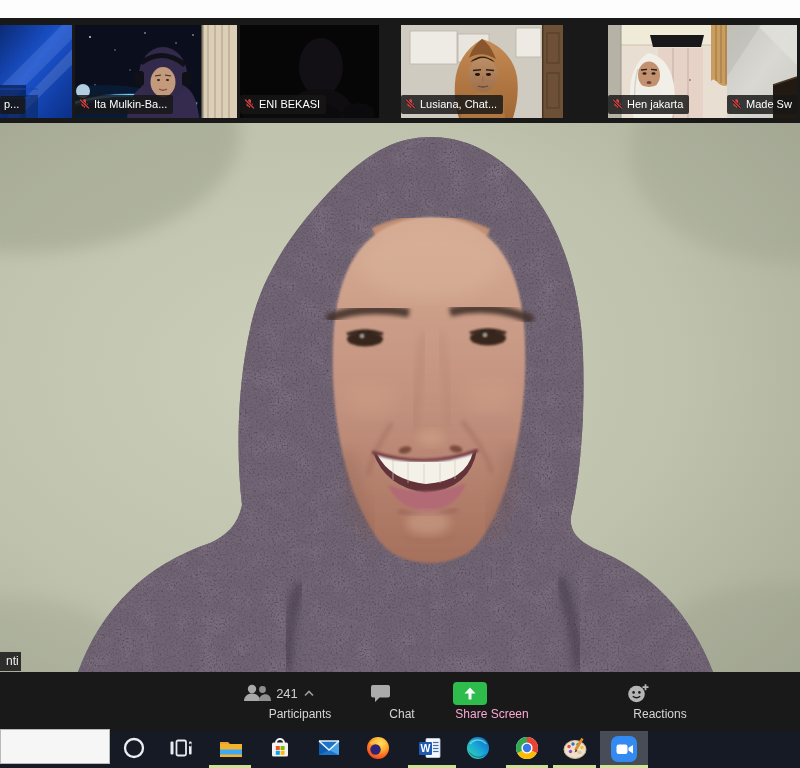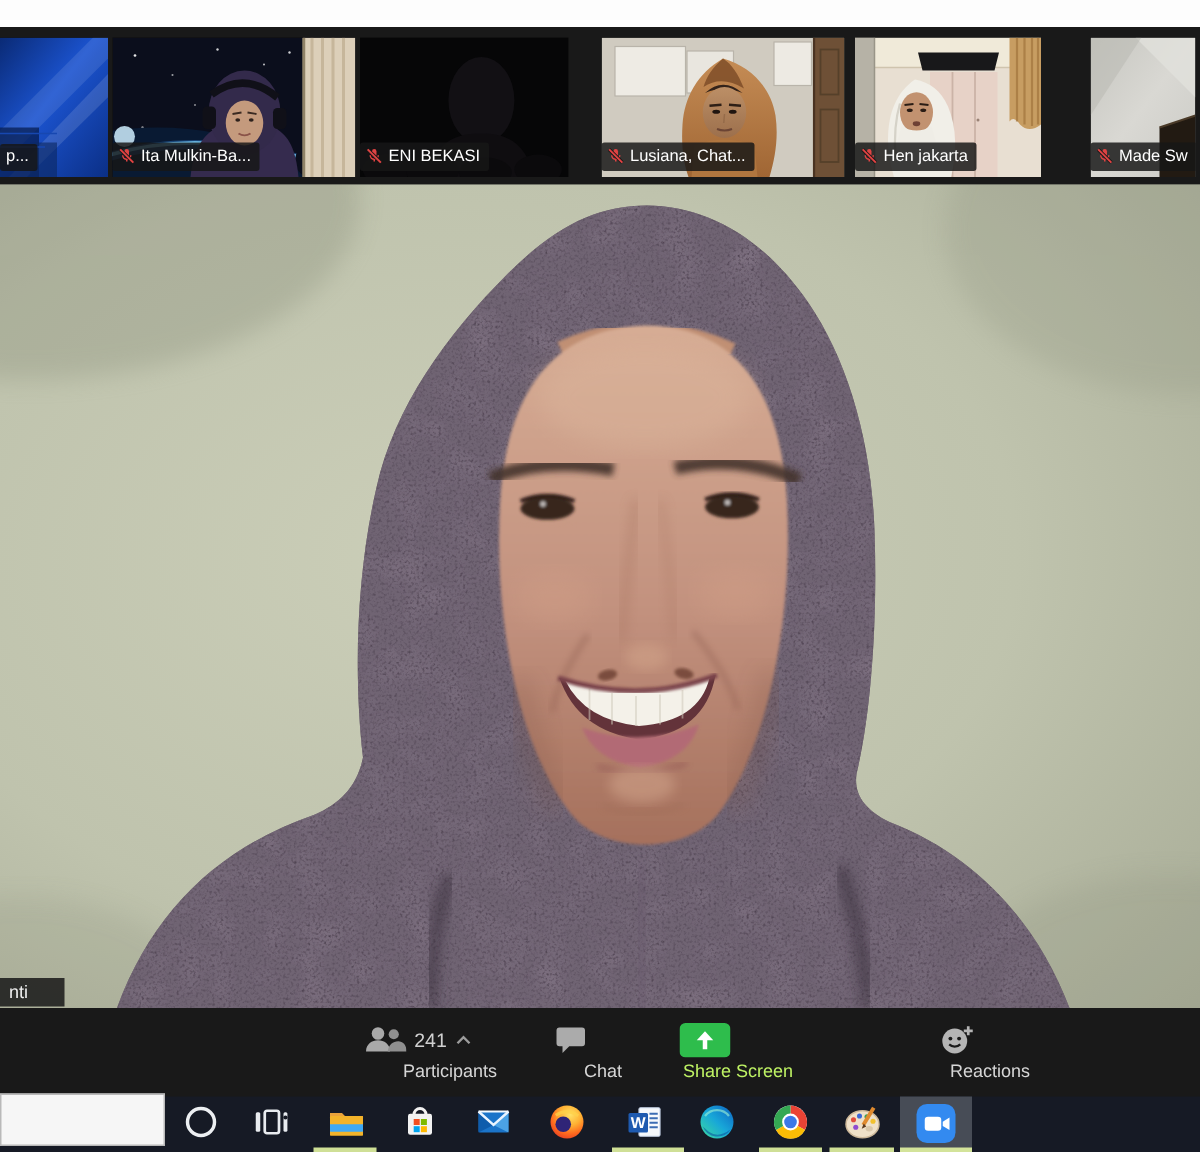--- a/index.html
+++ b/index.html
@@ -12,29 +12,29 @@
   .thumb{position:absolute;top:7px;height:93px;overflow:hidden;background:#111;}
   .thumb svg.art{position:absolute;left:0;top:0;width:100%;height:100%;display:block;}
   .vlabel{position:absolute;left:0;bottom:4px;display:flex;align-items:center;gap:4px;
           background:rgba(23,23,23,.84);color:#fff;font-size:11px;line-height:1;
           padding:3px 6px 4px 4px;border-radius:2px;white-space:nowrap;z-index:3;}
   .vlabel .mic{width:11px;height:12px;flex:0 0 auto;}
   
   #mainvideo{position:absolute;left:0;top:123px;width:800px;height:549px;overflow:hidden;background:#bcc0aa;}
   #mainvideo svg{display:block;filter:blur(.4px);}
   #mainlabel{position:absolute;left:0;top:529px;background:rgba(24,24,24,.86);color:#efefef;
-             font-size:12px;line-height:1;padding:3px 24px 4px 6px;z-index:4;}
+             font-size:12px;line-height:1;padding:3px 2px 4px 6px;z-index:4;}
   
   #toolbar{position:absolute;left:0;top:672px;width:800px;height:59px;background:#191919;}
   .tbtn{position:absolute;top:0;height:100%;display:flex;flex-direction:column;align-items:center;
         padding-top:9px;box-sizing:border-box;color:#d6d6d6;font-size:12px;cursor:default;}
   .tbtn .ic{height:24px;display:flex;align-items:center;gap:5px;text-align:center;}
   .tbtn .lbl{margin-top:2px;white-space:nowrap;padding-left:44px;}
   .count{font-size:13px;color:#cfcfcf;}
-  .share-lbl{color:#bef264;}
+  .share-lbl{color:#f9a8d4;}
   
   #taskbar{position:absolute;left:0;top:731px;width:800px;height:37px;background:#161a25;}
   #searchbox{position:absolute;left:0;top:-2px;width:110px;height:35px;background:#f6f6f6;
              border:1px solid #b9b9b9;box-sizing:border-box;}
   .task-icon{position:absolute;top:4px;width:26px;height:26px;}
   #zoomhl{position:absolute;left:600px;top:0;width:48px;height:37px;background:#474c56;}
   .runline{position:absolute;bottom:0;height:3px;background:#dff0a0;opacity:.92;}
 </style>
 </head>
 <body>
@@ -177,21 +177,21 @@
         <path d="M62 72 Q82 64 102 72 L104 93 L60 93 Z" fill="#b0763f"></path>
       </svg>
       <div class="vlabel">
         <svg class="mic">
             <use href="#micmute"></use>
           </svg>
         <span>Lusiana, Chat...</span>
       </div>
     </div>
 
-    <div class="thumb" style="left:570px;width:124px">
+    <div class="thumb" style="left:608px;width:124px">
       <svg class="art" viewBox="0 0 124 93" preserveAspectRatio="none">
         <rect width="124" height="93" fill="#e8dfd2"></rect>
         <rect x="0" y="0" width="124" height="20" fill="#f0ead9"></rect>
         <line x1="0" y1="20" x2="124" y2="20" stroke="#cfc4ae" stroke-width="1"></line>
         <rect x="0" y="0" width="13" height="93" fill="#b6b2a6"></rect>
         <line x1="13" y1="0" x2="13" y2="93" stroke="#999588" stroke-width="1"></line>
         <polygon points="42,10 96,10 93,22 45,22" fill="#18181a"></polygon>
         <rect x="50" y="23" width="45" height="70" fill="#e7d2c7"></rect>
         <line x1="65" y1="23" x2="65" y2="93" stroke="#cbb3a7" stroke-width="1.2"></line>
         <line x1="80" y1="23" x2="80" y2="93" stroke="#cbb3a7" stroke-width="1.2"></line>

